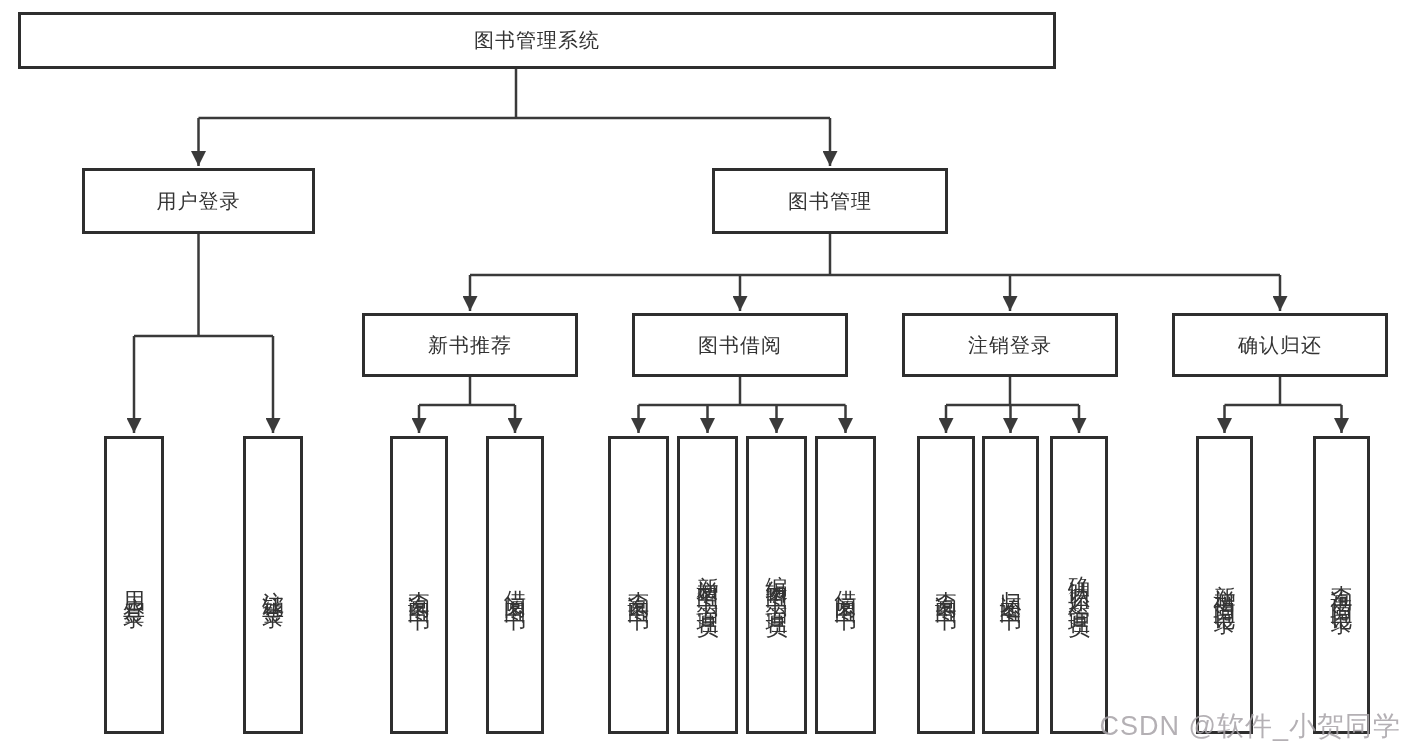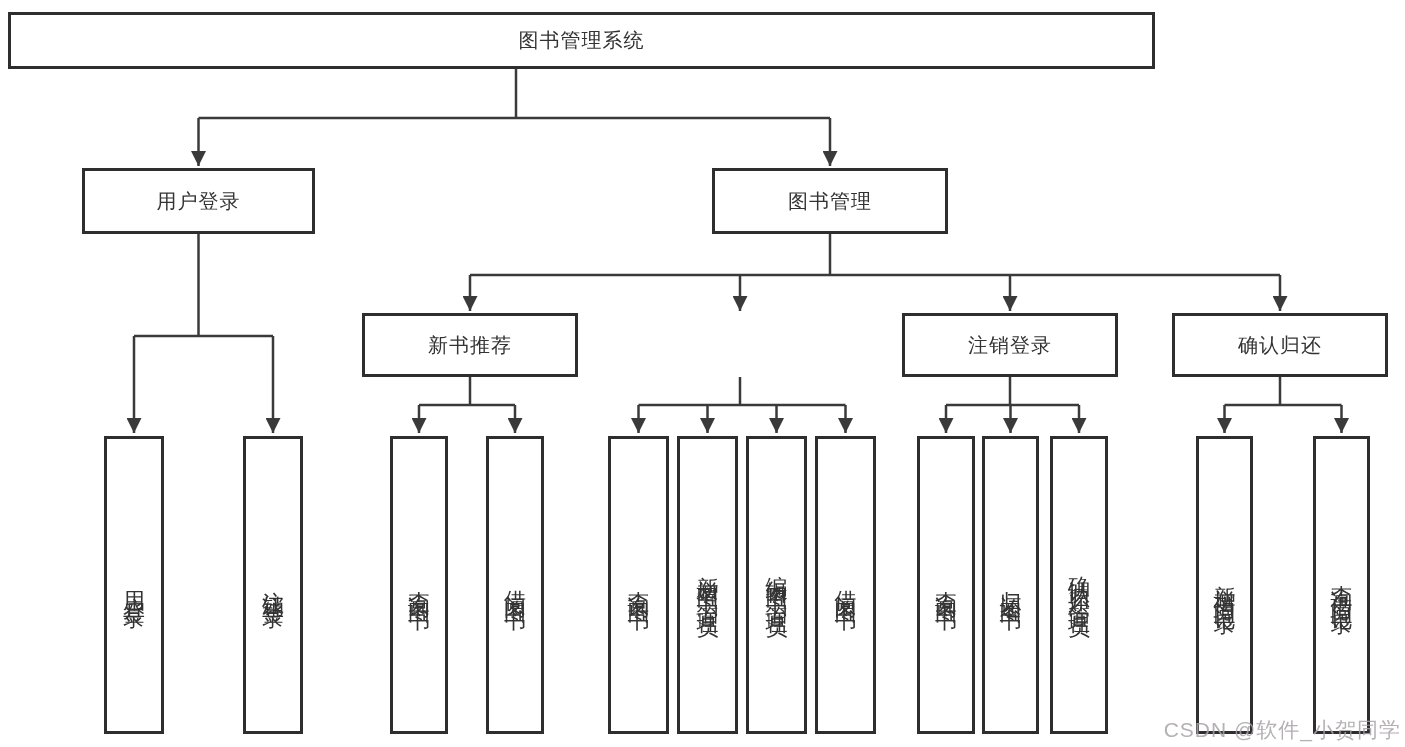--- a/index.html
+++ b/index.html
@@ -36,21 +36,21 @@
   .vbox .vlbl{
     writing-mode:vertical-lr;
     text-orientation:mixed;
     font-size:22px;
     letter-spacing:6px;
     line-height:1;
   }
   .watermark{
     position:absolute;
     right:4px;bottom:3px;
-    font-size:21px;
+    font-size:27px;
     letter-spacing:1px;
     color:var(--watermark);
     opacity:.85;
     white-space:nowrap;
     z-index:5;
   }
 </style>
 </head>
 <body>
 
@@ -97,33 +97,36 @@
     <path d="M946 405 V433" marker-end="url(#arrow)"></path>
     <path d="M1010.5 405 V433" marker-end="url(#arrow)"></path>
     <path d="M1079 405 V433" marker-end="url(#arrow)"></path>
 
     <path d="M1280 377 V405"></path>
     <path d="M1224.5 405 H1341.5"></path>
     <path d="M1224.5 405 V433" marker-end="url(#arrow)"></path>
     <path d="M1341.5 405 V433" marker-end="url(#arrow)"></path>
   </svg>
 
-  <div class="node hbox" style="left:8px;top:12px;width:1147px;height:57px">
+  <div class="node hbox" style="left:18px;top:12px;width:1038px;height:57px">
     <span class="lbl">图书管理系统</span>
   </div>
 
   <div class="node hbox" style="left:82px;top:168px;width:233px;height:66px">
     <span class="lbl">用户登录</span>
   </div>
   <div class="node hbox" style="left:362px;top:313px;width:216px;height:64px">
     <span class="lbl">新书推荐</span>
   </div>
 
   <div class="node hbox" style="left:712px;top:168px;width:236px;height:66px">
     <span class="lbl">图书管理</span>
+  </div>
+  <div class="node hbox" style="left:632px;top:313px;width:216px;height:64px">
+    <span class="lbl">图书借阅</span>
   </div>
   <div class="node hbox" style="left:902px;top:313px;width:216px;height:64px">
     <span class="lbl">注销登录</span>
   </div>
   <div class="node hbox" style="left:1172px;top:313px;width:216px;height:64px">
     <span class="lbl">确认归还</span>
   </div>
 
   <div class="node vbox" style="left:104px;top:436px;width:60px;height:298px">
     <span class="vlbl">用户登录</span>

